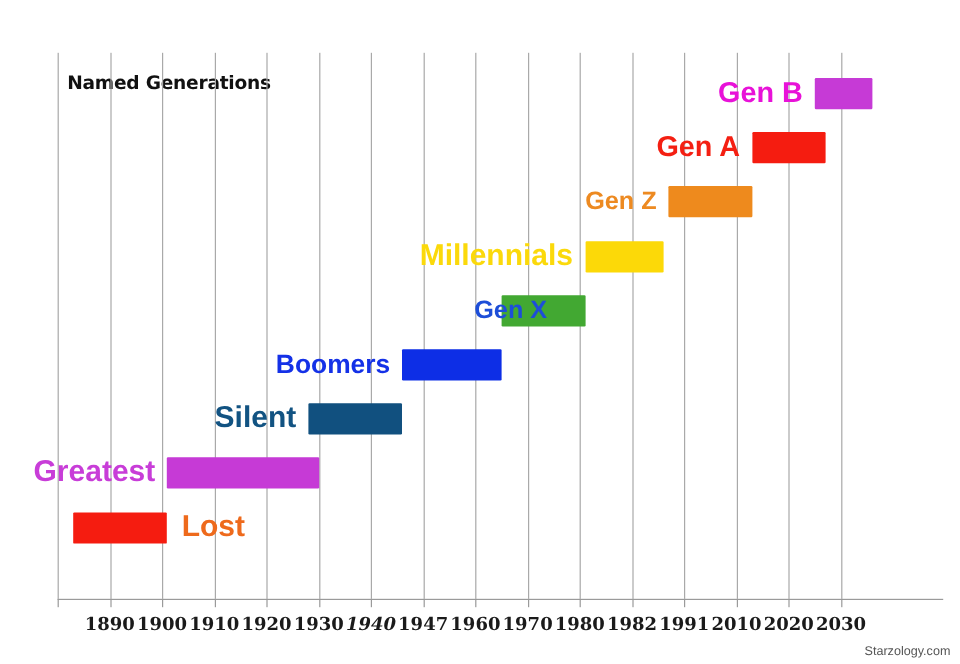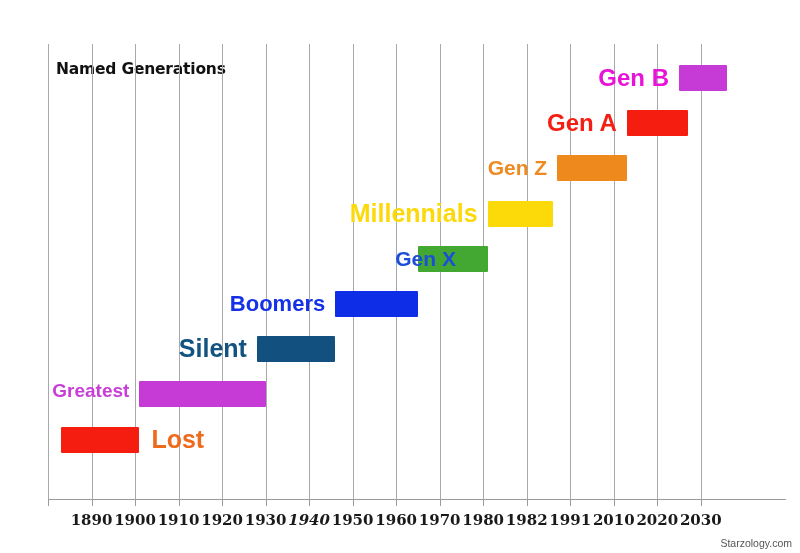--- a/index.html
+++ b/index.html
@@ -154,21 +154,21 @@
       <div class="tickmark" style="left: 657.28px;"></div>
       <div class="tickmark" style="left: 700.8px;"></div>
     </div>
   <div id="ticklabels-layer">
       <div class="tick-label" style="left: 91.52px;">1890</div>
       <div class="tick-label" style="left: 135.04px;">1900</div>
       <div class="tick-label" style="left: 178.56px;">1910</div>
       <div class="tick-label" style="left: 222.08px;">1920</div>
       <div class="tick-label" style="left: 265.6px;">1930</div>
       <div class="tick-label" style="left: 309.12px; font-style: italic;">1940</div>
-      <div class="tick-label" style="left: 352.64px;">1950</div>
+      <div class="tick-label" style="left: 352.64px;">1947</div>
       <div class="tick-label" style="left: 396.16px;">1960</div>
       <div class="tick-label" style="left: 439.68px;">1970</div>
       <div class="tick-label" style="left: 483.2px;">1980</div>
       <div class="tick-label" style="left: 526.72px;">1982</div>
       <div class="tick-label" style="left: 570.24px;">1991</div>
       <div class="tick-label" style="left: 613.76px;">2010</div>
       <div class="tick-label" style="left: 657.28px;">2020</div>
       <div class="tick-label" style="left: 700.8px;">2030</div>
     </div>
   <div id="bars-layer">
@@ -183,18 +183,18 @@
       <div class="bar" style="left: 61.056px; width: 78.336px; top: 426.6px; height: 26px; background: rgb(245, 28, 16);"></div>
     </div>
   <div id="labels-layer">
       <div class="series-label" style="color: rgb(232, 18, 216); font-size: 24px; top: 65.52px; left: 669.04px; transform: translateX(-100%);">Gen B</div>
       <div class="series-label" style="color: rgb(244, 31, 18); font-size: 24px; top: 110.72px; left: 616.816px; transform: translateX(-100%);">Gen A</div>
       <div class="series-label" style="color: rgb(237, 138, 33); font-size: 21px; top: 157.48px; left: 547.184px; transform: translateX(-100%);">Gen Z</div>
       <div class="series-label" style="color: rgb(251, 217, 11); font-size: 25px; top: 200.6px; left: 477.552px; transform: translateX(-100%);">Millennials</div>
       <div class="series-label" style="color: #1d4ed8; font-size: 21px; top: 247.88px; left: 407.92px; transform: translateX(-100%); margin-left: 48px;">Gen X</div>
       <div class="series-label" style="color: rgb(20, 49, 231); font-size: 22px; top: 292.56px; left: 325.232px; transform: translateX(-100%);">Boomers</div>
       <div class="series-label" style="color: rgb(18, 83, 130); font-size: 25px; top: 336.2px; left: 246.896px; transform: translateX(-100%);">Silent</div>
-      <div class="series-label" style="color: rgb(200, 61, 216); font-size: 19px; top: 381.4px; left: 129.392px; transform: translateX(-100%);">Greatest</div>
+      <div class="series-label" style="color: rgb(200, 61, 216); font-size: 25px; top: 381.4px; left: 129.392px; transform: translateX(-100%);">Greatest</div>
       <div class="series-label" style="color: rgb(238, 106, 28); font-size: 25px; top: 426.6px; left: 151.392px;">Lost</div>
     </div>
 
   <div class="credit">Starzology.com</div>
 </div>
 
 </body></html>

